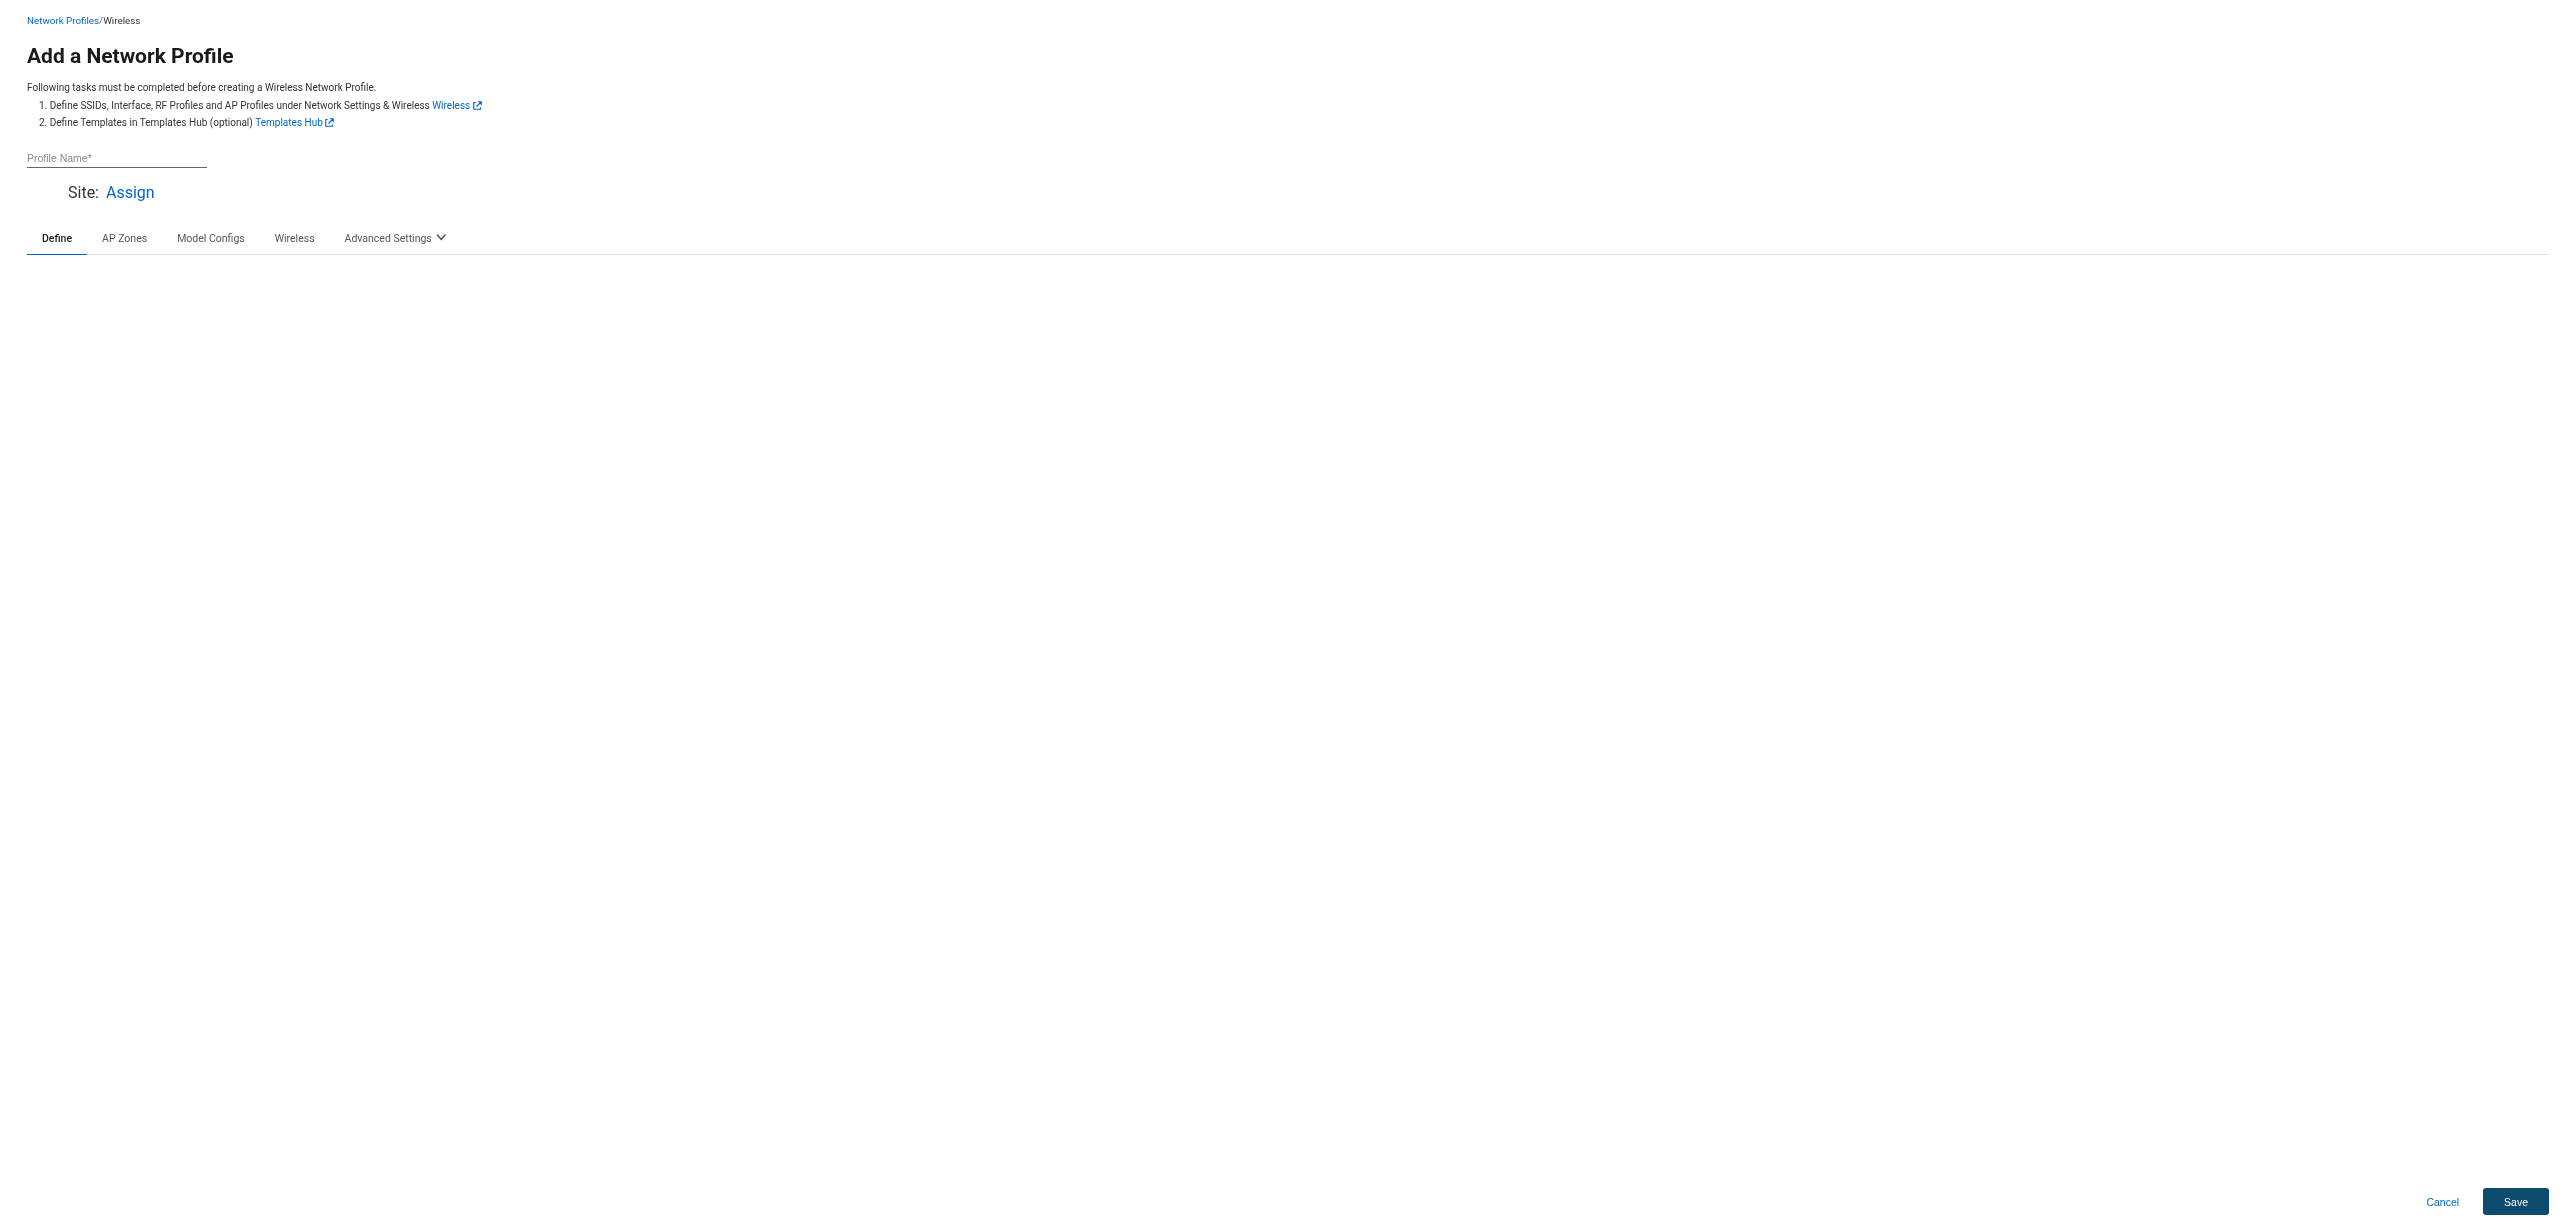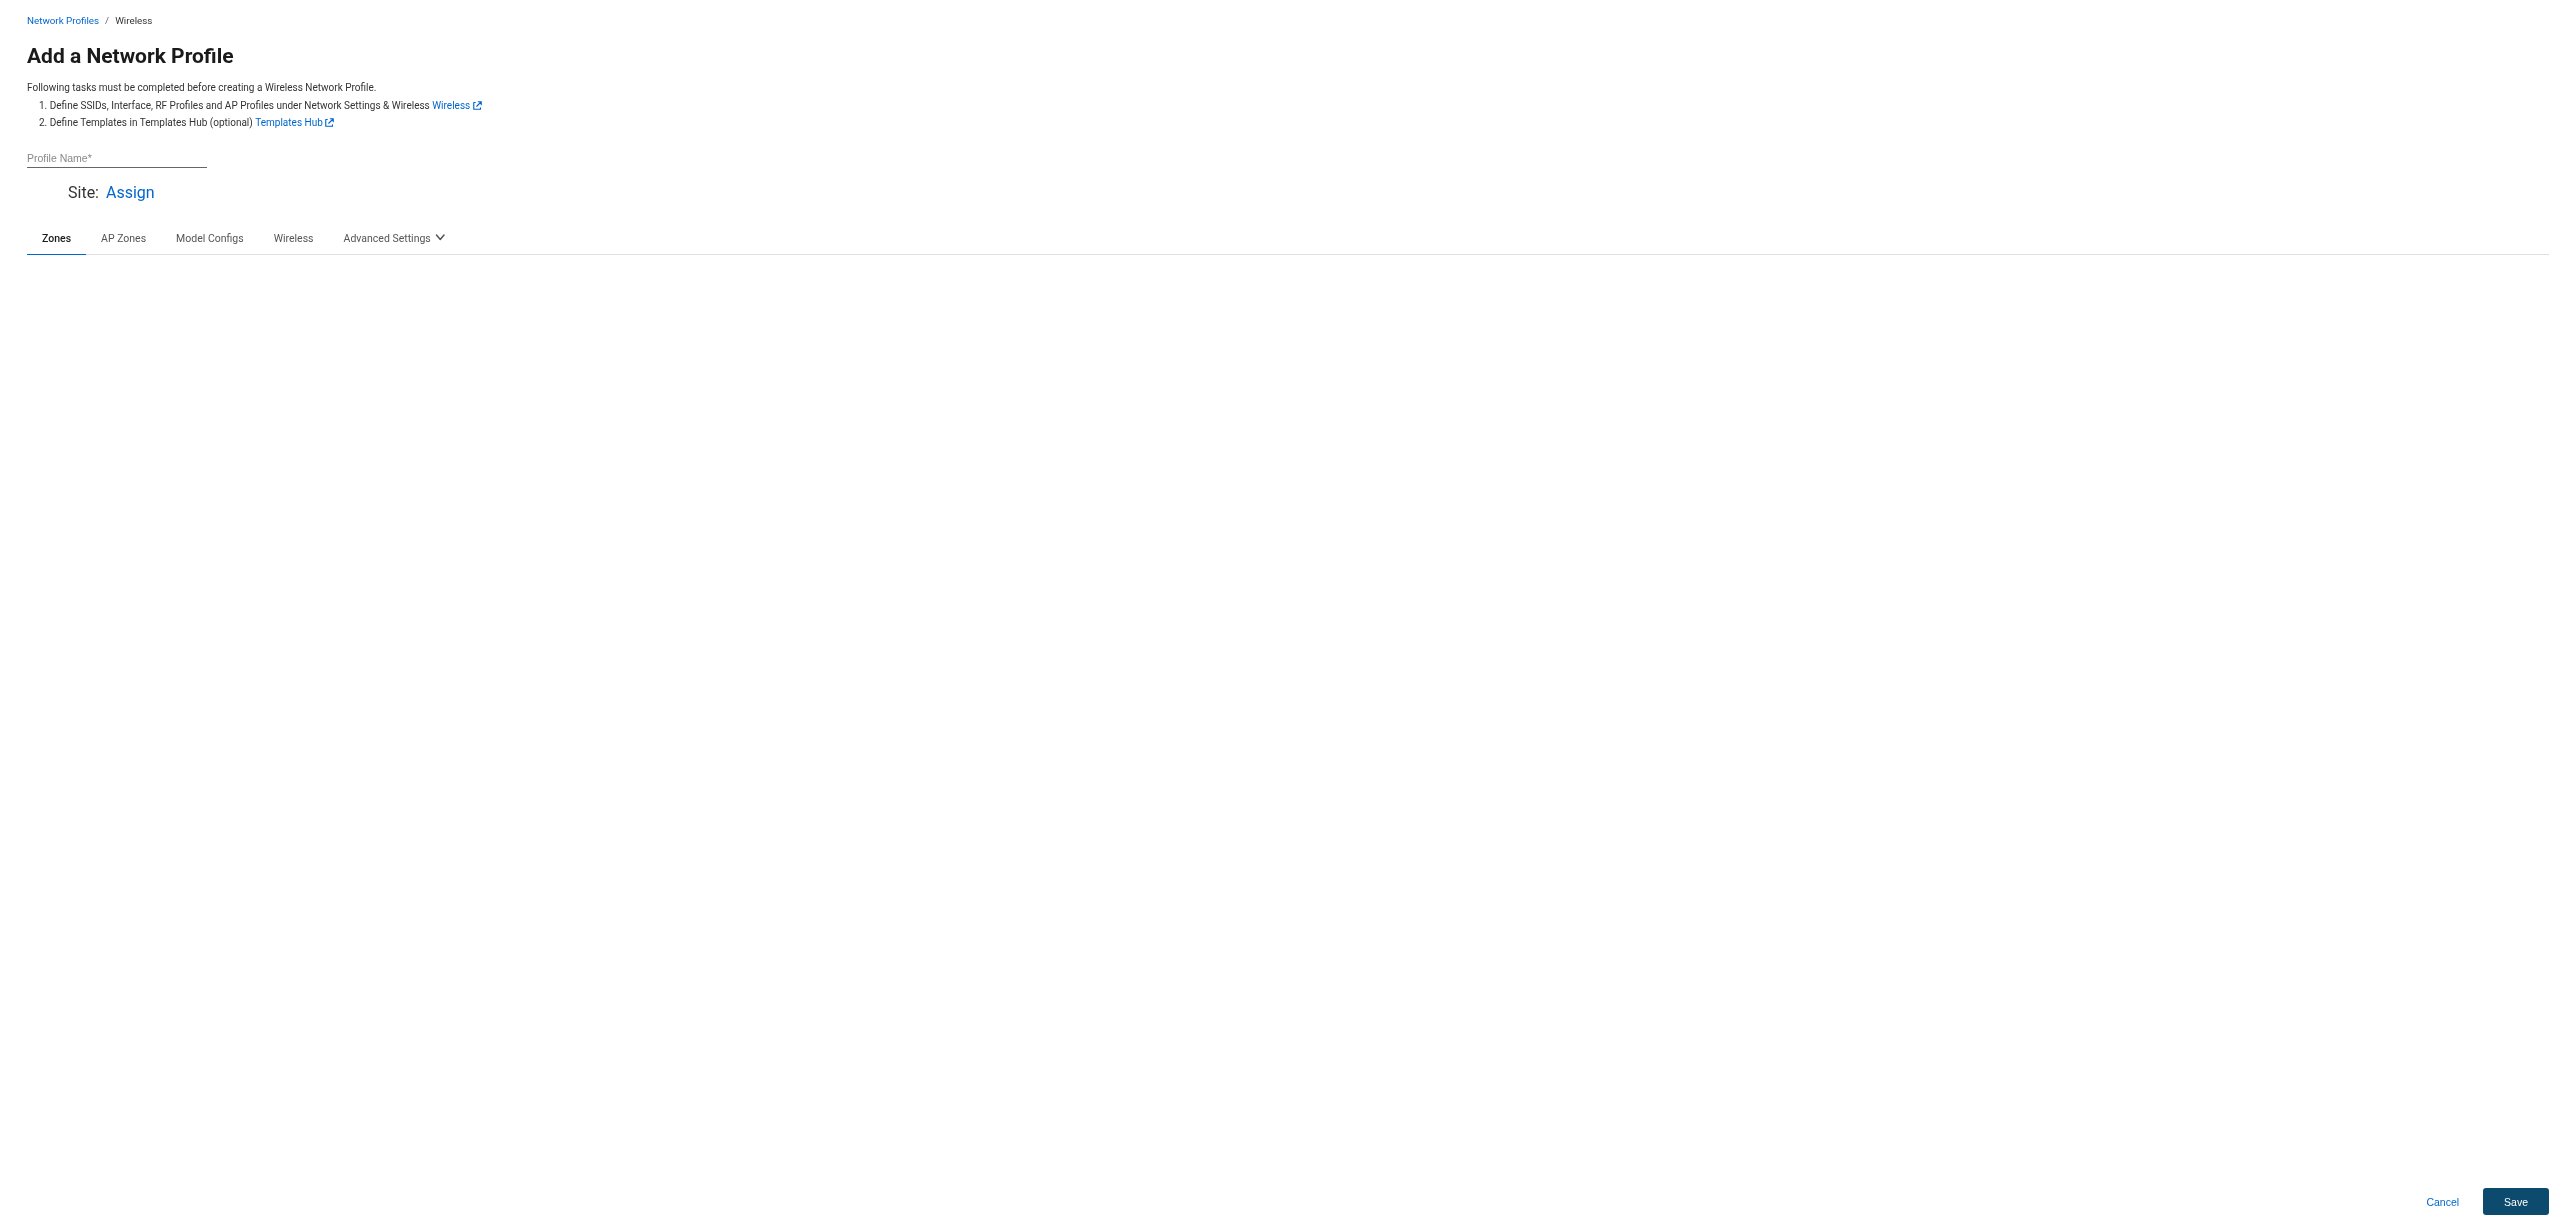--- a/index.html
+++ b/index.html
@@ -18,21 +18,20 @@
     }
 
     .page-container {
       padding: 15px 27px;
       max-width: 100%;
     }
 
     .breadcrumb {
       display: flex;
       align-items: center;
-      gap: 6px;
       margin-bottom: 18px;
       font-size: 9.8px;
     }
 
     .breadcrumb-link {
       color: #0066cc;
       text-decoration: none;
       cursor: pointer;
     }
 
@@ -251,21 +250,21 @@
     <input type="text" class="profile-name-input" placeholder="Profile Name*" style="">
   </div>
 
   <div class="site-row">
     <span>Site:</span>
     <a class="site-assign-link">Assign</a>
   </div>
 
   <div class="tabs-container">
     <div class="tabs">
-      <div class="tab active">Zones</div>
+      <div class="tab active">Define</div>
       <div class="tab">AP Zones</div>
       <div class="tab">Model Configs</div>
       <div class="tab">Wireless</div>
       <div class="tab tab-advanced">
         <span>Advanced Settings</span>
         <span class="chevron-down">
           <svg viewBox="0 0 14 14" xmlns="http://www.w3.org/2000/svg">
             <polyline points="2,4 7,10 12,4" stroke="#555" stroke-width="2" fill="none" stroke-linecap="round" stroke-linejoin="round"></polyline>
           </svg>
         </span>

